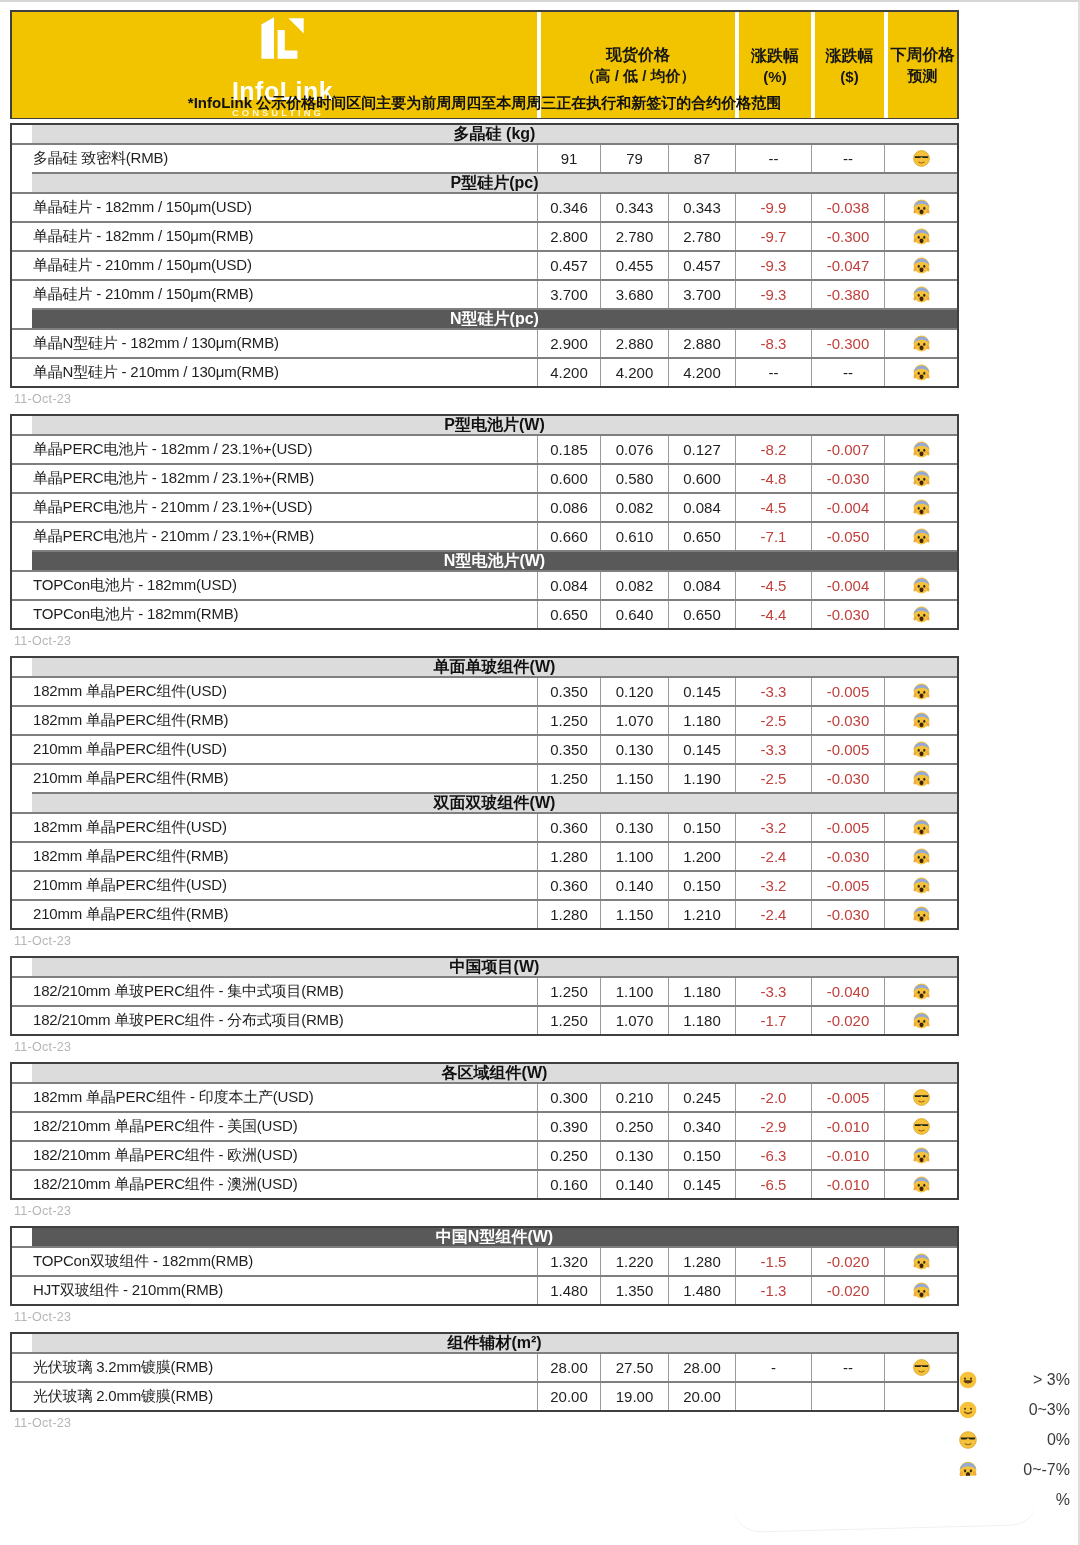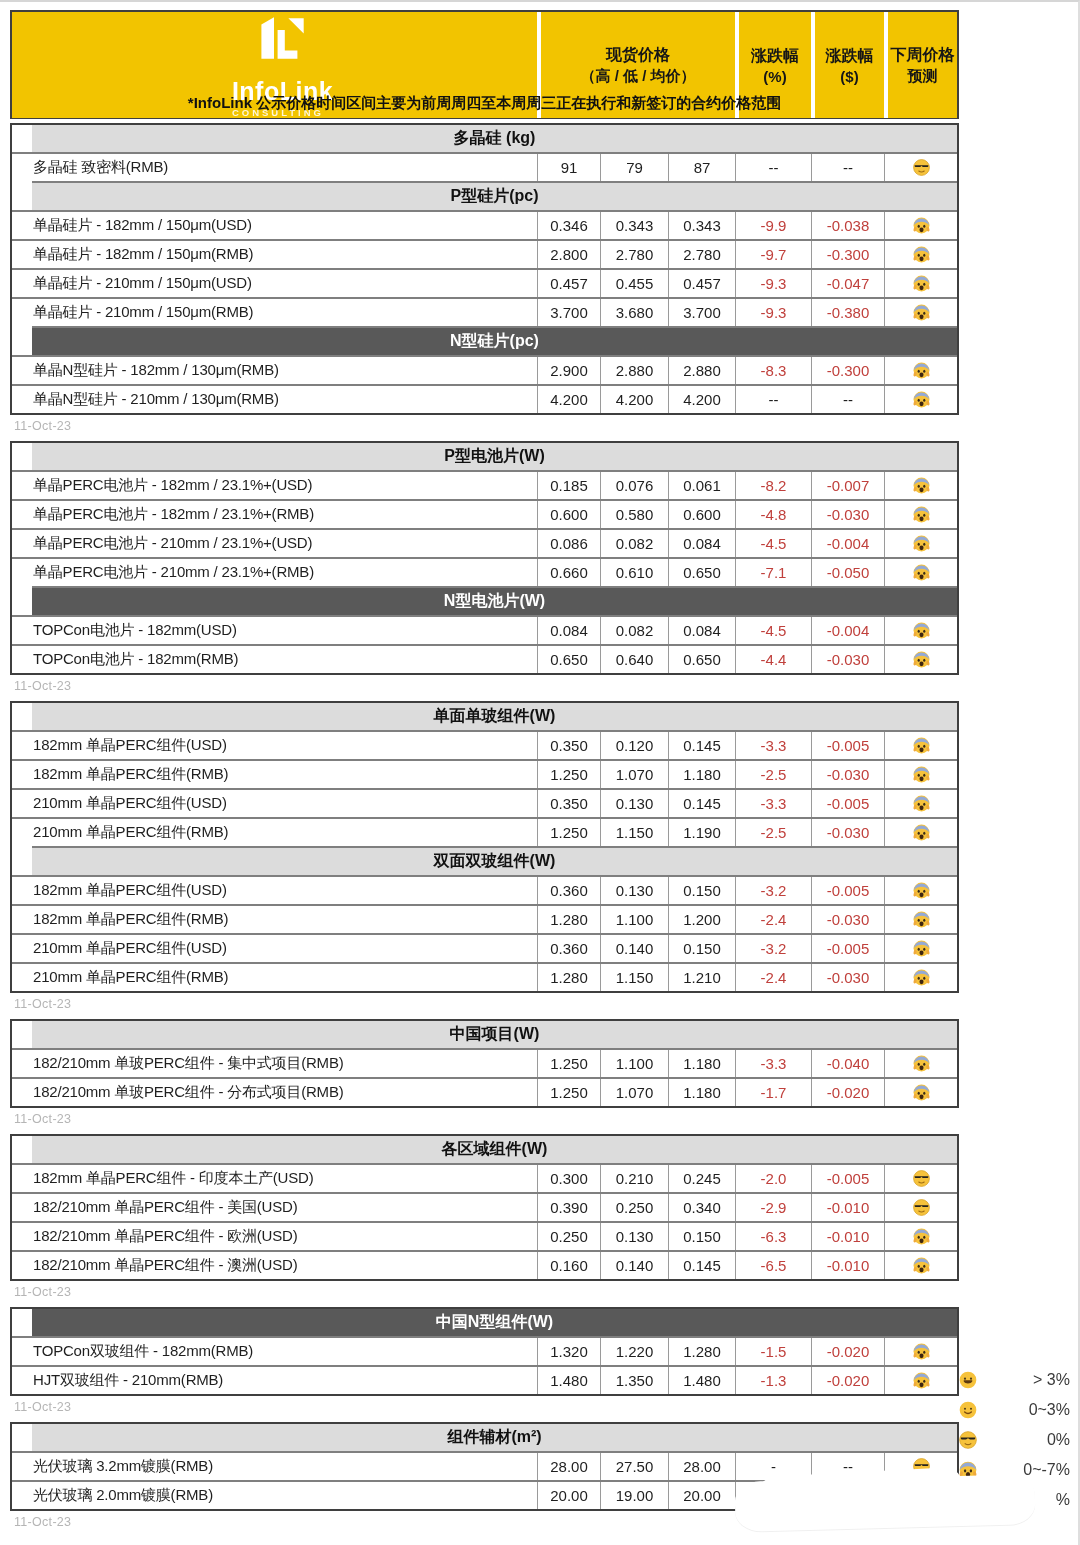--- a/index.html
+++ b/index.html
@@ -20,21 +20,21 @@
   .brand-cell{flex-direction:column;justify-content:flex-start;gap:10px;padding-left:16px;}
   .brand-text{display:flex;flex-direction:column;line-height:1.05;}
   .brand-name{color:#fff;font-weight:700;font-size:25px;letter-spacing:.5px;}
   .brand-sub{color:rgba(255,255,255,.85);font-weight:700;font-size:9.5px;letter-spacing:3px;margin-top:4px;}
   .note-row{border-top:2px solid #8b5cf6;height:27px;display:flex;align-items:center;justify-content:center;
             font-size:15px;font-weight:700;color:#111;background:#fff;}
 
   
   .block{border:2px solid #3f3f3f;margin-top:4px;background:#fff;}
   .block > *:not(:first-child){border-top:2px solid #7f7f7f;}
-  .section-header{height:27px;display:flex;align-items:center;justify-content:center;
+  .section-header{height:18px;display:flex;align-items:center;justify-content:center;
                   font-size:16px;font-weight:700;margin-left:20px;}
   .section-header.light{background:#dcdcdc;color:#111;}
   .section-header.dark{background:#595959;color:#fff;}
   .row{height:27px;}
   .c{display:flex;align-items:center;justify-content:center;font-size:15px;color:#1f1f1f;box-sizing:border-box;}
   .c + .c{border-left:1px solid #9a9a9a;}
   .c.name{justify-content:flex-start;padding-left:21px;letter-spacing:-.2px;}
   .c.neg{color:#c0403c;}
   .c.icon svg{display:block;}
   .date{height:22px;display:flex;align-items:center;padding-left:4px;
@@ -232,21 +232,21 @@
             </div>
           </div>
         </div>
         <div class="date">11-Oct-23</div>
         <div class="block">
           <div class="section-header light">P型电池片(W)</div>
           <div class="grid row">
             <div class="c name">单晶PERC电池片 - 182mm / 23.1%+(USD)</div>
             <div class="c num">0.185</div>
             <div class="c num">0.076</div>
-            <div class="c num">0.061</div>
+            <div class="c num">0.127</div>
             <div class="c num neg">-8.2</div>
             <div class="c num neg">-0.007</div>
             <div class="c icon">
               <svg width="19" height="19" viewBox="0 0 24 24" aria-hidden="true">
                 <circle cx="12" cy="12" r="10" fill="#F6C23B"></circle>
                 <path d="M2.1 11.6 A10 10 0 0 1 21.9 11.6 C18.6 8.4 15.6 7.4 12 7.4 C8.4 7.4 5.4 8.4 2.1 11.6 Z" fill="#93A9D6"></path>
                 <ellipse cx="8.5" cy="13" rx="1.4" ry="1.9" fill="#3a2c18"></ellipse>
                 <ellipse cx="15.5" cy="13" rx="1.4" ry="1.9" fill="#3a2c18"></ellipse>
                 <ellipse cx="12" cy="17.5" rx="2.6" ry="3.1" fill="#40260e"></ellipse>
                 <ellipse cx="3.9" cy="16.6" rx="1.9" ry="3" fill="#EFA93C" transform="rotate(18 3.9 16.6)"></ellipse>

